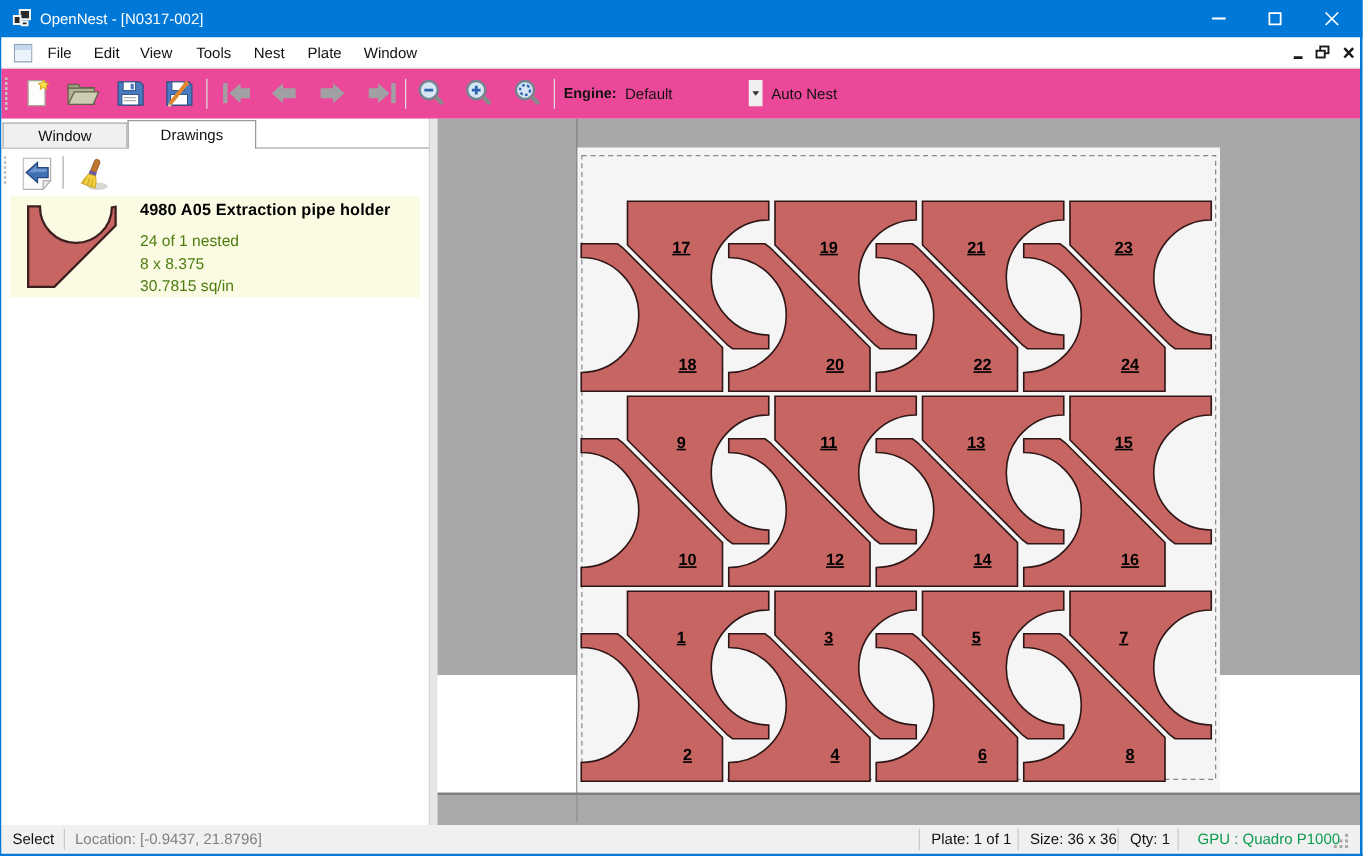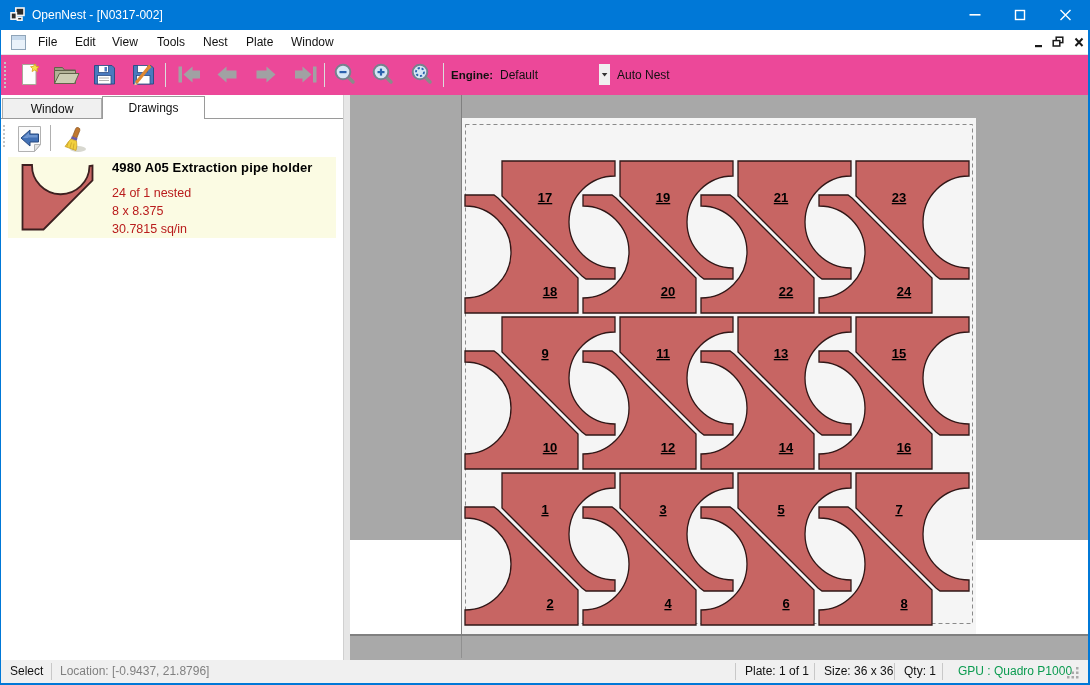--- a/index.html
+++ b/index.html
@@ -20,21 +20,21 @@
 #autonest{position:absolute;left:616px;top:0;height:40px;line-height:40px;font-size:12px;color:#111;}
 #panel{left:1px;top:95px;width:342px;height:565px;background:#fff;}
 #tabline{left:0px;top:23px;width:343px;height:1px;background:#9a9a9a;}
 #tabplates{left:1px;top:3px;width:100px;height:20px;background:#f0f0f0;border:1px solid #acacac;border-bottom:none;box-sizing:border-box;text-align:center;line-height:20px;font-size:12px;color:#111;}
 #tabdraw{left:101px;top:1px;width:103px;height:24px;background:#fff;border:1px solid #9a9a9a;border-bottom:none;box-sizing:border-box;text-align:center;line-height:23px;font-size:12px;color:#111;}
 #ptool{left:0;top:24px;width:343px;height:34px;background:#fff;}
 #pgrip{left:2px;top:6px;width:2px;height:24px;background:repeating-linear-gradient(to bottom,#c4c4c4 0 2px,transparent 2px 4px);}
 #psep{left:49px;top:6px;width:1px;height:26px;background:#b0b0b0;}
 #item{left:7px;top:62px;width:328px;height:81px;background:#fbfbe3;}
 #ittitle{left:104px;top:3px;font-size:13px;font-weight:bold;color:#000;white-space:nowrap;letter-spacing:0.12px;}
-.itgray{position:absolute;left:104px;font-size:12.5px;color:#b91c1c;white-space:nowrap;}
+.itgray{position:absolute;left:104px;font-size:12.5px;color:#4d7c0f;white-space:nowrap;}
 #pborder{left:343px;top:95px;width:1px;height:565px;background:#d0d0d0;}
 #splitter{left:344px;top:95px;width:6px;height:565px;background:#e6e6e6;}
 #canvas{left:350px;top:95px;width:738px;height:445px;background:#a8a8a8;}
 #vline{left:111px;top:0;width:1px;height:540px;background:#808080;}
 #vline2{left:111px;top:541px;width:1px;height:22px;background:#909090;}
 #hline{left:0;top:539px;width:738px;height:1.5px;background:#808080;}
 #paper{left:112px;top:23px;width:514px;height:516px;background:#f5f5f5;}
 #band{left:0;top:541px;width:738px;height:24px;background:#a9a9a9;}
 #status{left:1px;top:660px;width:1087px;height:23px;background:#f0f0f0;}
 .st{position:absolute;top:0;height:23px;line-height:23px;font-size:12px;color:#111;white-space:nowrap;}

